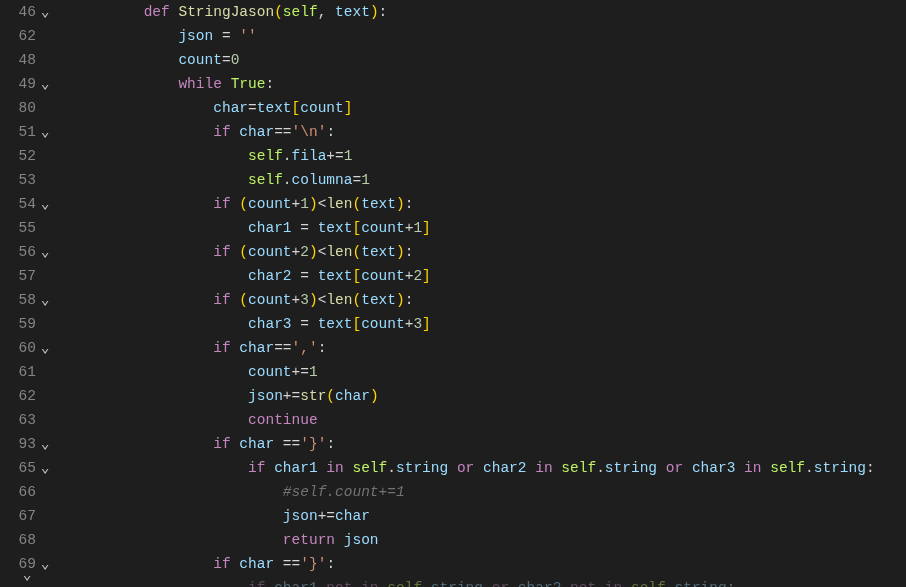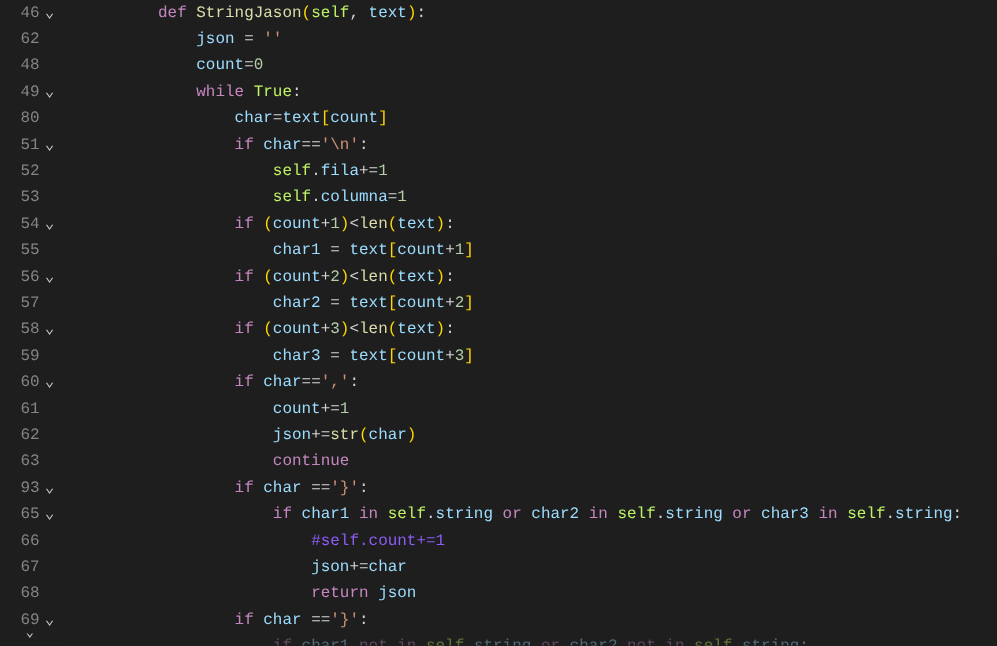--- a/index.html
+++ b/index.html
@@ -28,21 +28,21 @@
   .code { flex:1; padding-left:16px; white-space:pre; }
   .line { height:24px; }
   
   .kw { color:#c586c0; }     
   .cf { color:#bef264; }     
   .fn { color:#dcdcaa; }     
   .va { color:#9cdcfe; }     
   .op { color:#d4d4d4; }     
   .nu { color:#b5cea8; }     
   .st { color:#ce9178; }     
-  .cm { color:#8b5cf6; }     
+  .cm { color:#737373;font-style:italic; }     
   .pn { color:#d4d4d4; }     
   .br1 { color:#ffd700; }    
   .dim { opacity:0.4; }      
 </style>
 </head>
 <body>
 
 <div class="editor">
   <div class="gutter">
       <div class="row">

